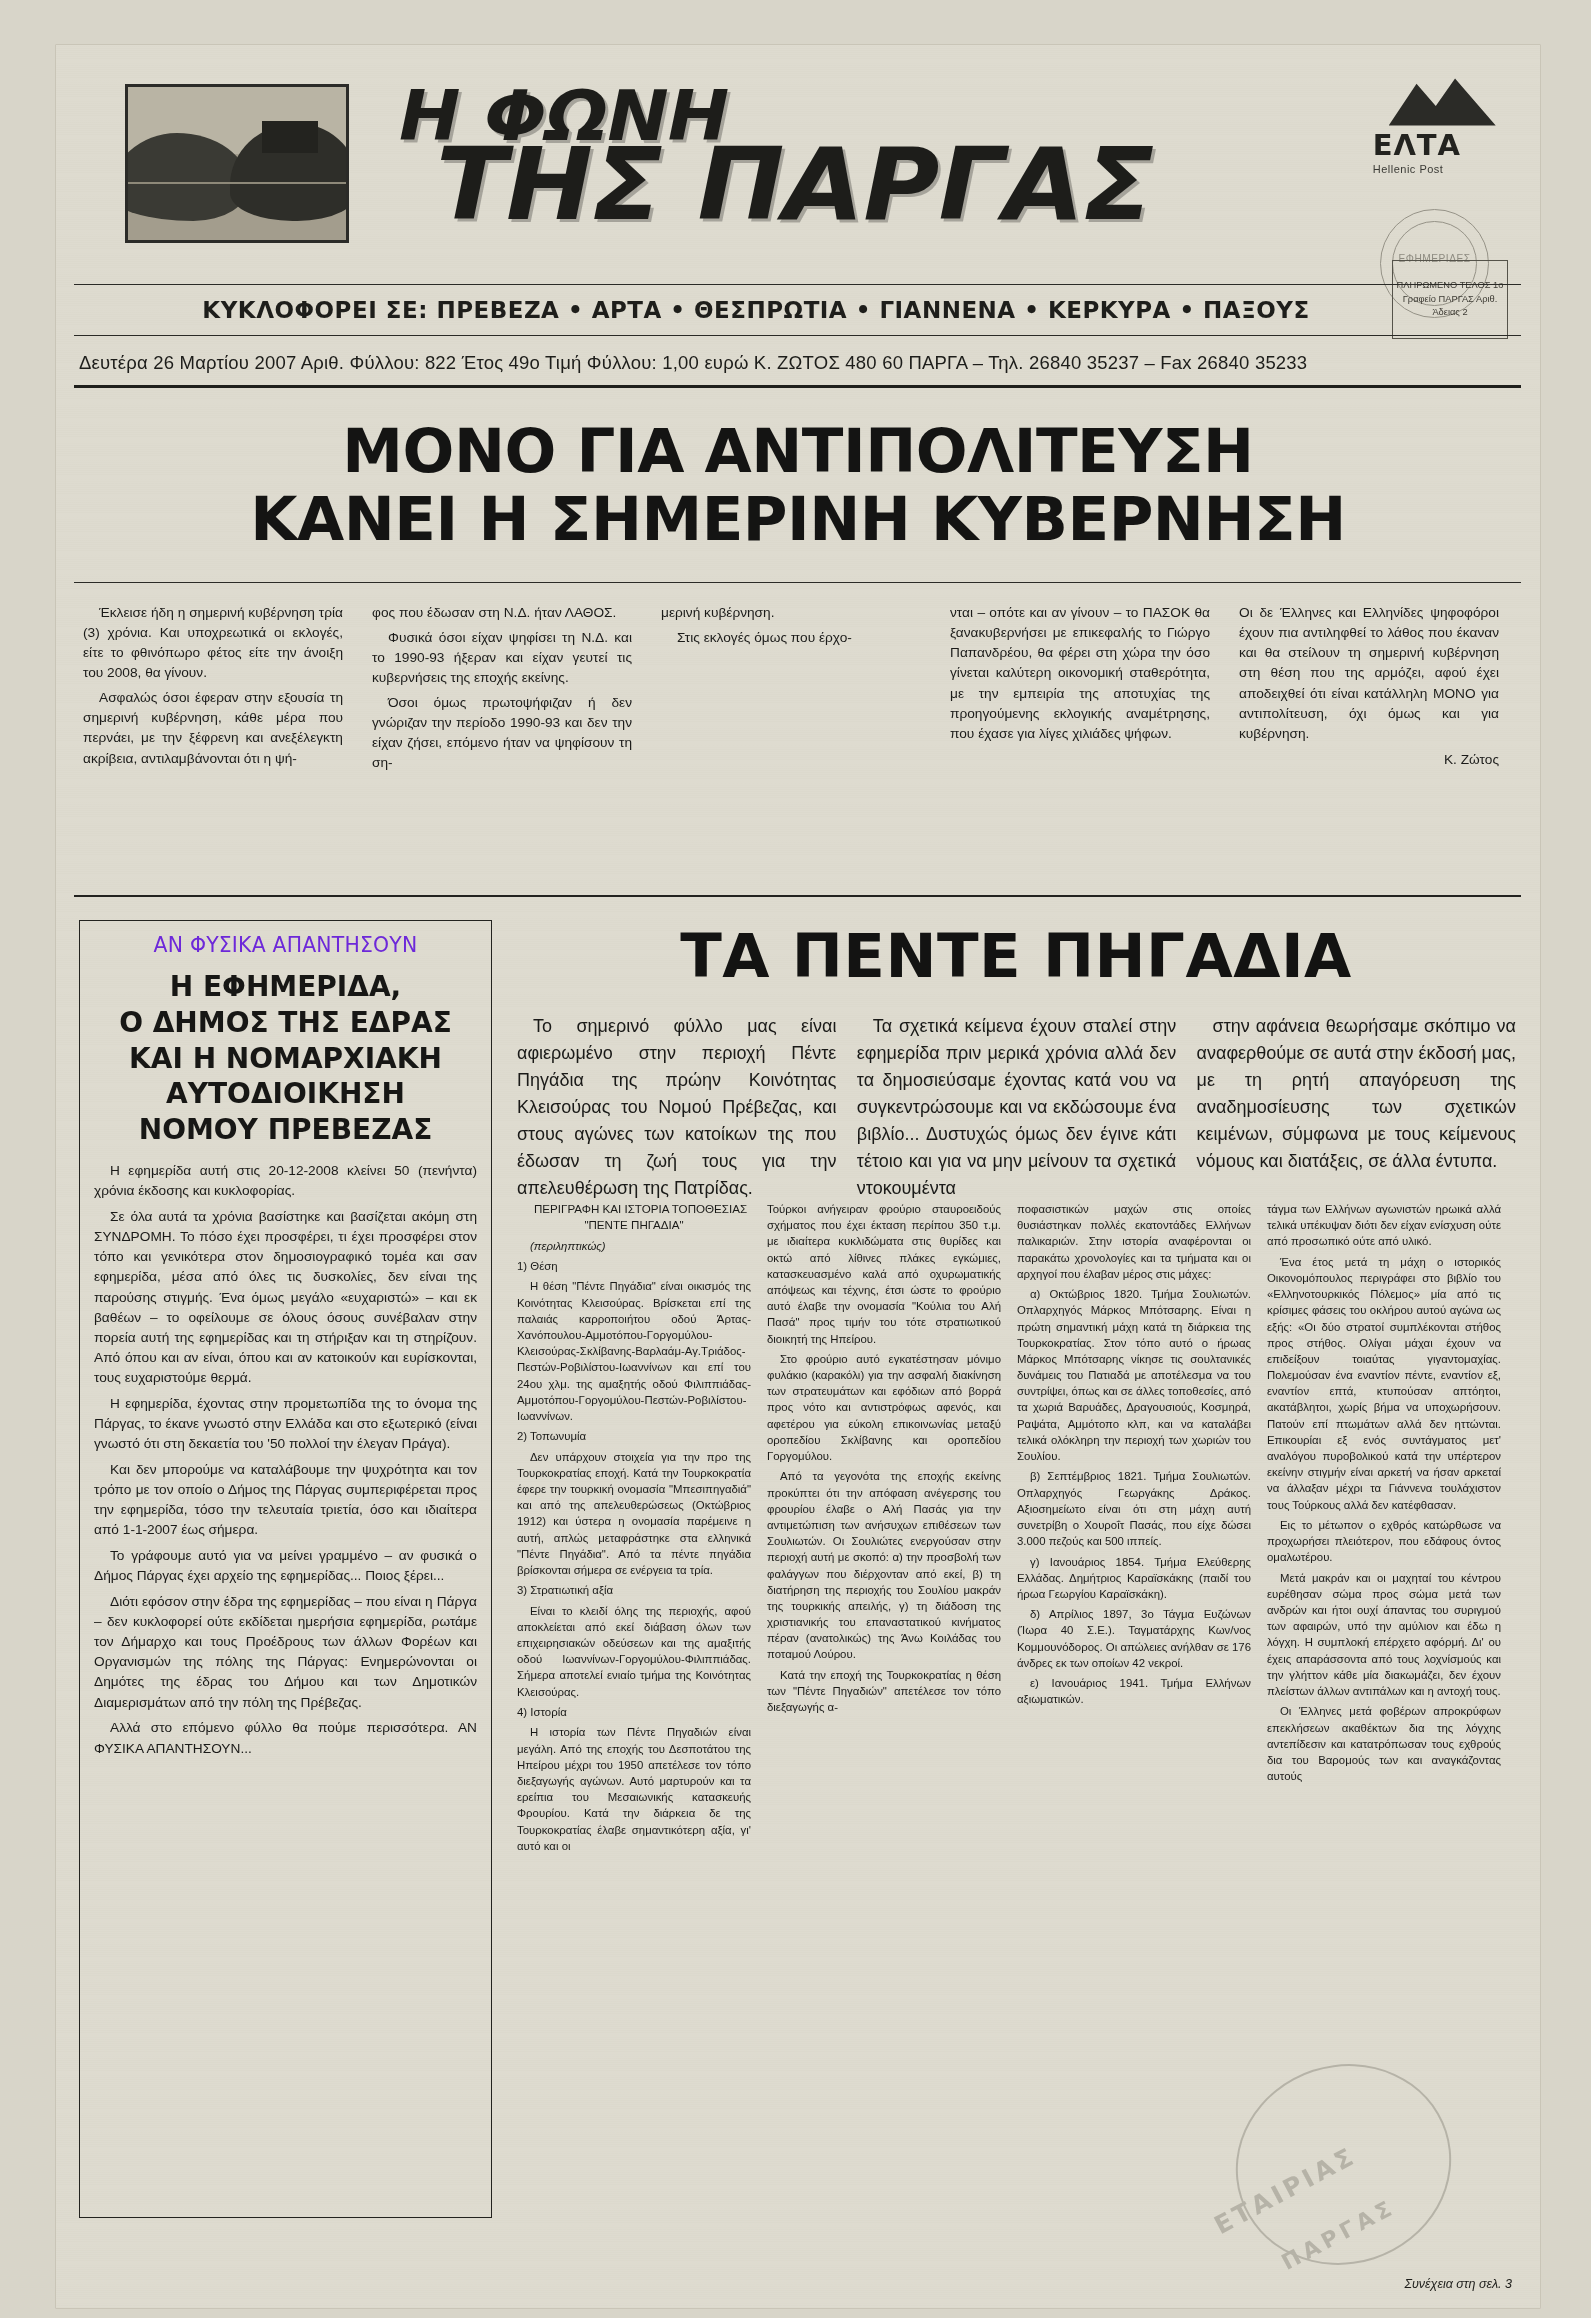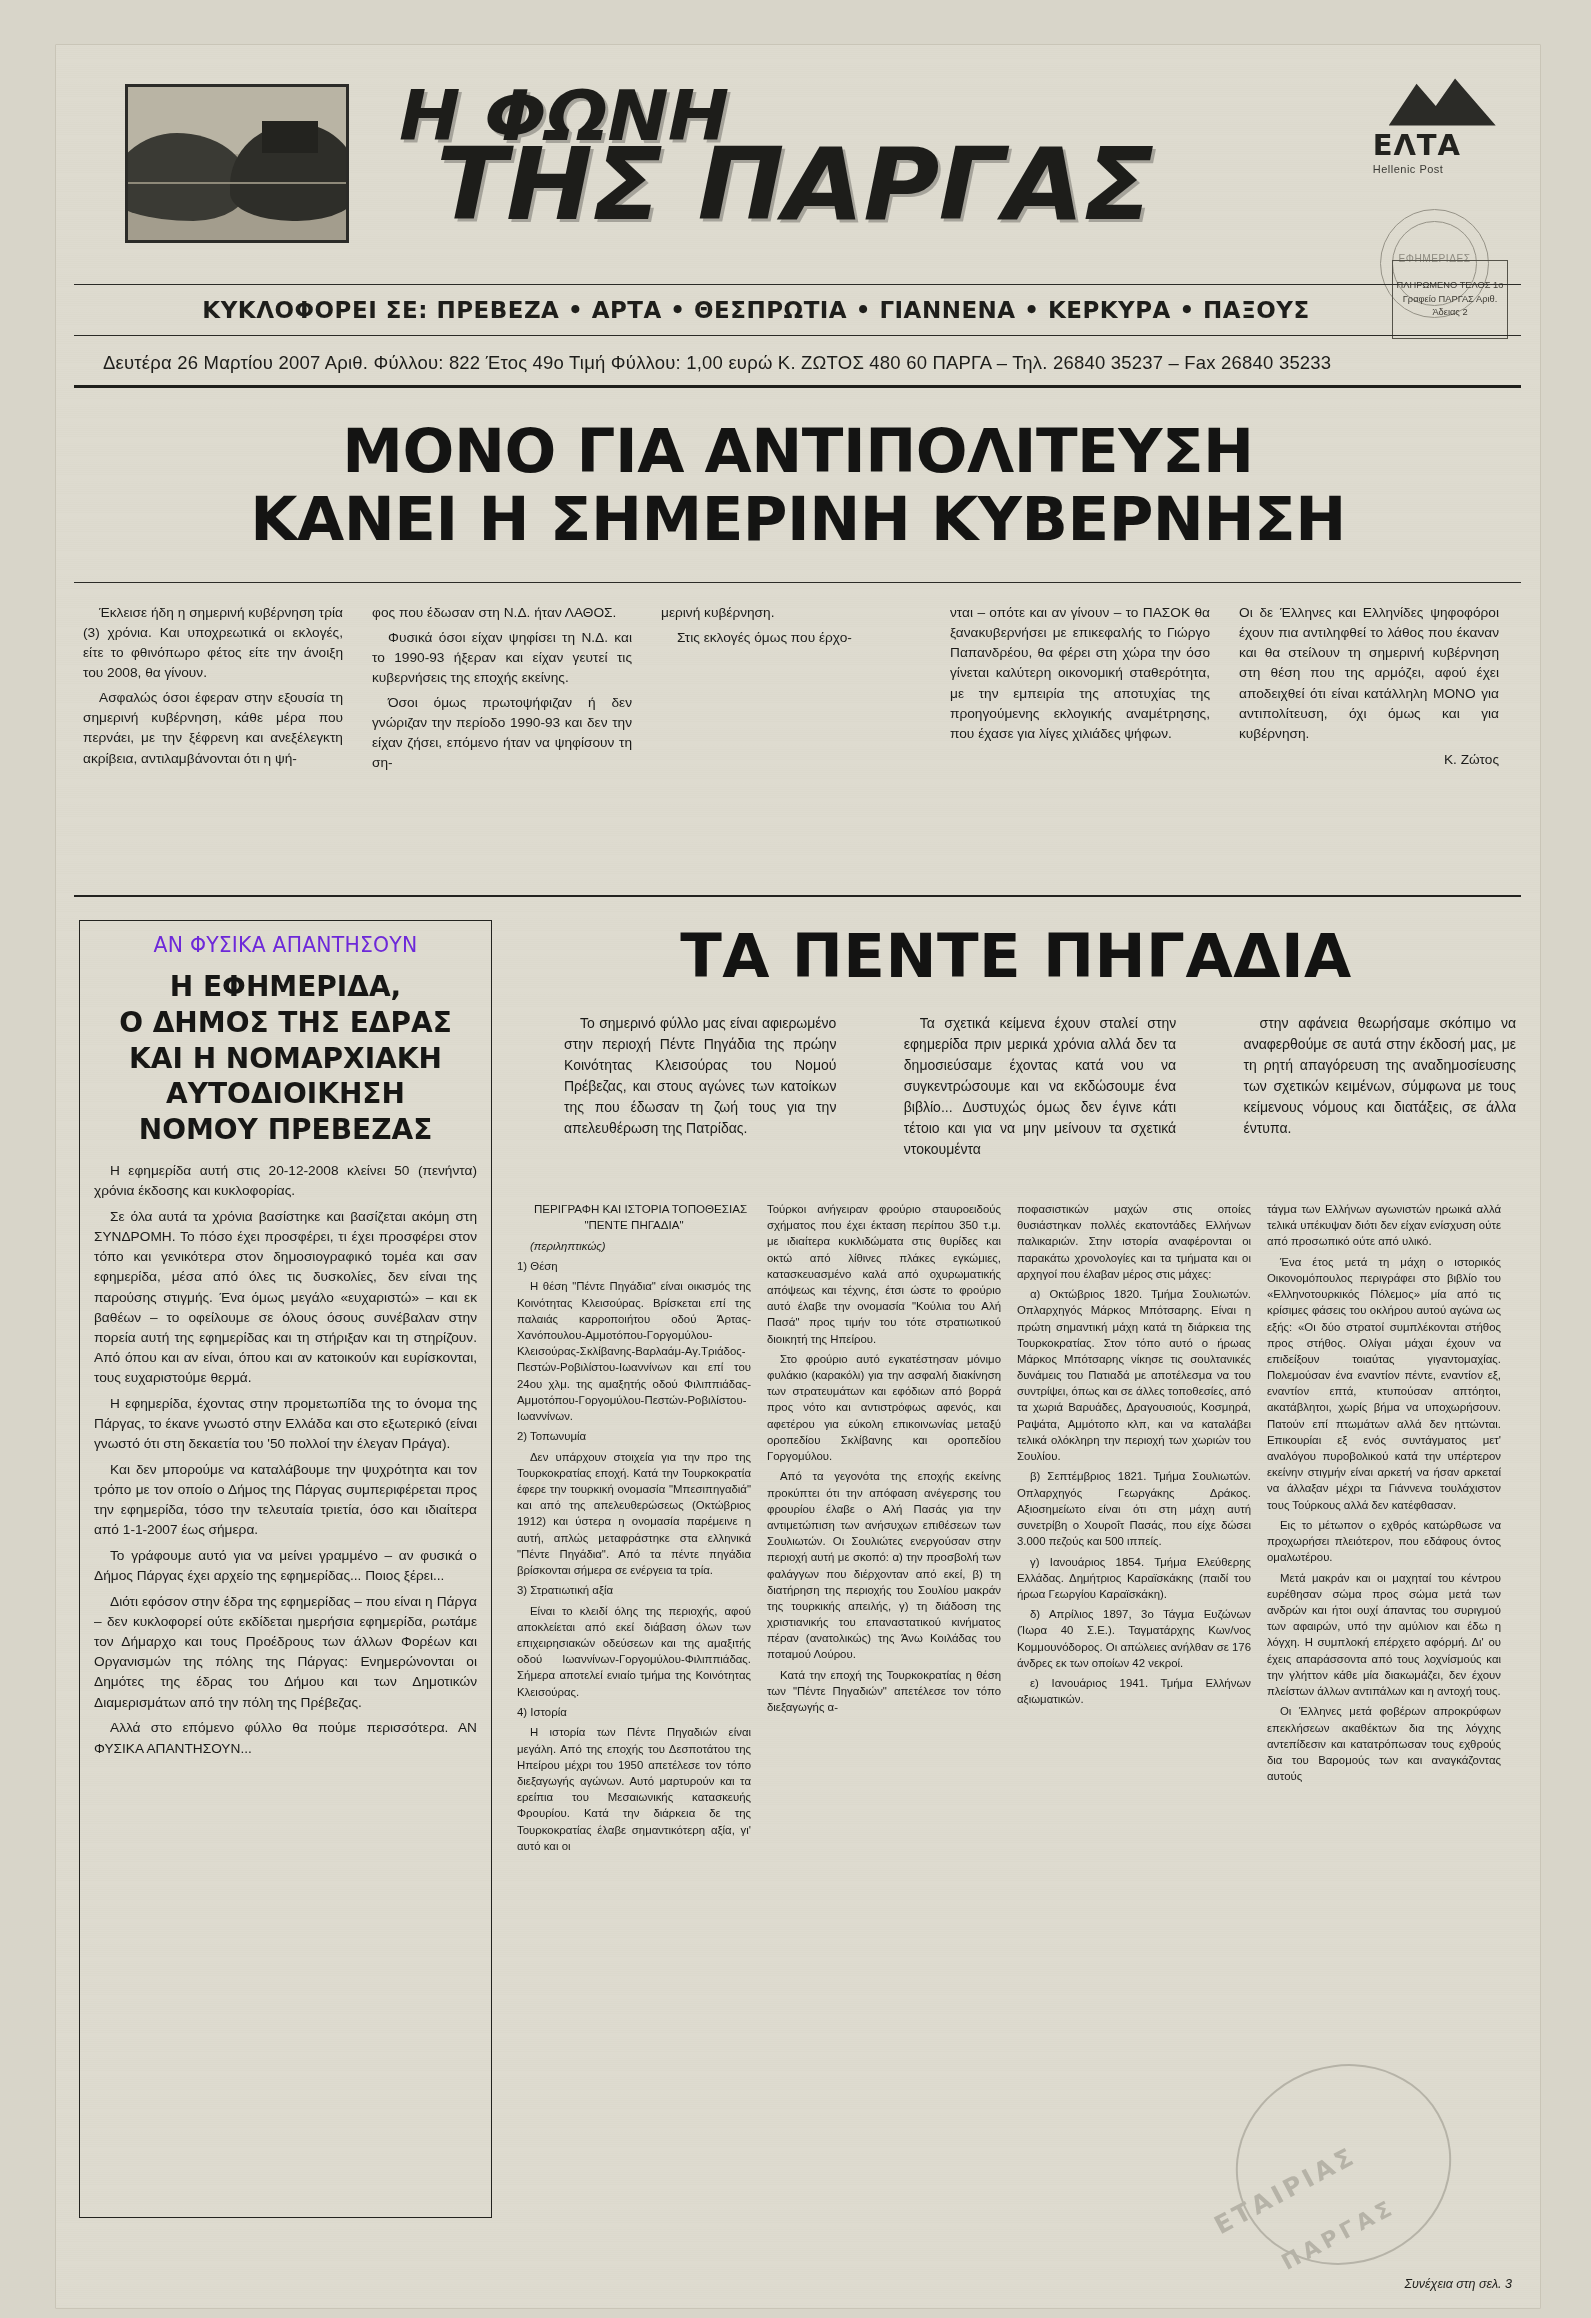--- a/index.html
+++ b/index.html
@@ -168,21 +168,20 @@
 
   
   .folio {
     position: absolute;
     left: 79px; top: 352px;
     width: 1438px;
     font-size: 18.5px;
     letter-spacing: 0.2px;
     color: #1d1d1a;
     white-space: nowrap;
-    margin-left: 24px;
   }
 
   
   .headline {
     position: absolute;
     left: 79px; top: 417px;
     width: 1438px;
     text-align: center;
     font-family: "DejaVu Sans", sans-serif;
     font-weight: 700;
@@ -263,24 +262,23 @@
   }
   .intro {
     position: absolute;
     left: 517px; top: 1013px;
     width: 999px;
     display: flex;
     gap: 20.4px;
   }
   .intro .col {
     width: 320px;
-    font-size: 14px;
+    font-size: 18px;
     line-height: 1.5;
     text-align: justify;
-    margin-left: 47px;
   }
   .intro .col p { margin: 0 0 4.6px 0; text-indent: 16px; }
 
   
   .smallcols {
     position: absolute;
     left: 517px; top: 1201px;
     width: 999px;
     display: flex;
     gap: 16px;

